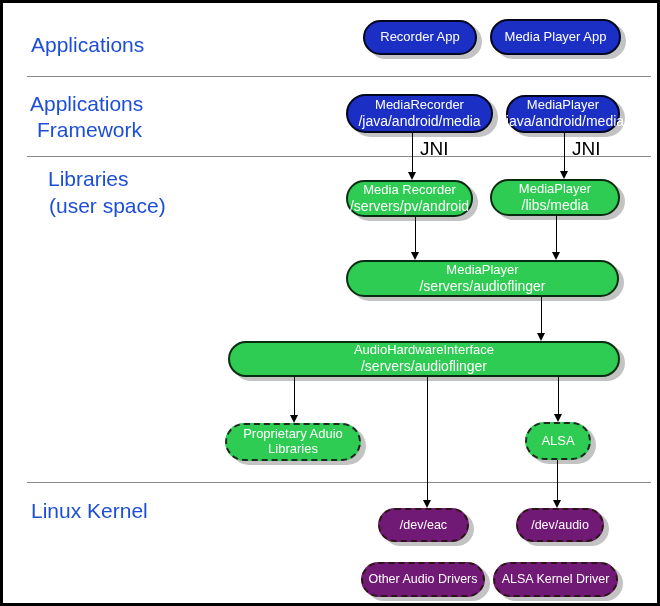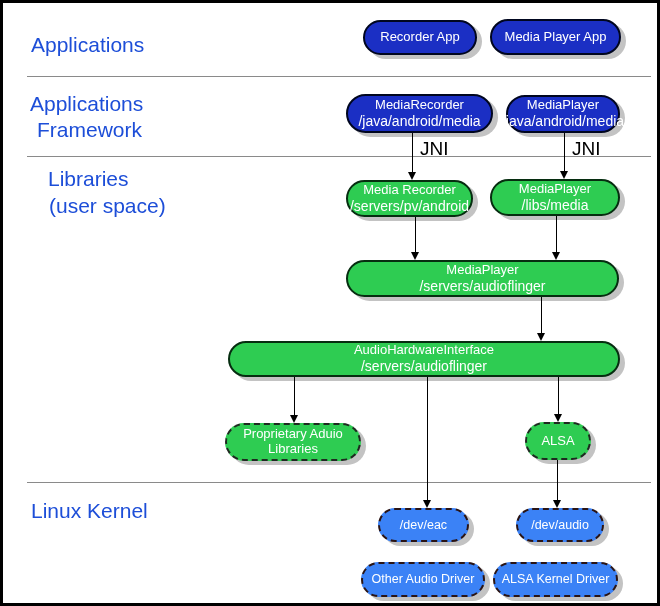--- a/index.html
+++ b/index.html
@@ -34,21 +34,21 @@
     border-radius:20px;
     display:flex;flex-direction:column;justify-content:center;align-items:center;
     color:#fff;text-align:center;line-height:1.15;
     box-shadow:5px 4px 0 #c3c3c3;
   }
   .node .lbl{font-size:13px;}
   .node .sub{font-size:14px;}
   .blue{background:#1b2fc4;border:2px solid #00061f;}
   .green{background:#2ecc52;border:2px solid #062d10;}
   .green-dash{background:#2ecc52;border:2px dashed #1e2a20;}
-  .red-dash{background:#3b82f6;border:2px dashed #2a1414;}
+  .red-dash{background:#701a75;border:2px dashed #2a1414;}
 
   #n-recorder-app{left:360px;top:17px;width:114px;height:35px;}
   #n-media-player-app{left:487px;top:16px;width:131px;height:36px;}
   #n-mediarecorder-fw{left:343px;top:91px;width:147px;height:39px;}
   #n-mediaplayer-fw{left:503px;top:92px;width:114px;height:38px;}
   #n-mediarecorder-lib{left:343px;top:177px;width:127px;height:37px;}
   #n-mediaplayer-lib{left:487px;top:176px;width:130px;height:37px;}
   #n-audioflinger{left:343px;top:257px;width:273px;height:37px;}
   #n-audiohw{left:225px;top:338px;width:392px;height:36px;}
   #n-proprietary{left:222px;top:420px;width:136px;height:38px;}
@@ -136,21 +136,21 @@
     <span class="lbl">ALSA</span>
   </div>
 
   <div class="node red-dash" id="n-dev-eac">
     <span class="lbl">/dev/eac</span>
   </div>
   <div class="node red-dash" id="n-dev-audio">
     <span class="lbl">/dev/audio</span>
   </div>
   <div class="node red-dash" id="n-other-drivers">
-    <span class="lbl">Other Audio Driver</span>
+    <span class="lbl">Other Audio Drivers</span>
   </div>
   <div class="node red-dash" id="n-alsa-kernel">
     <span class="lbl">ALSA Kernel Driver</span>
   </div>
 
   <div class="vline" id="c-a"></div>
   <div class="ahead" id="ah-a"></div>
   <div class="vline" id="c-b"></div>
   <div class="ahead" id="ah-b"></div>
   <div class="vline" id="c-c"></div>

